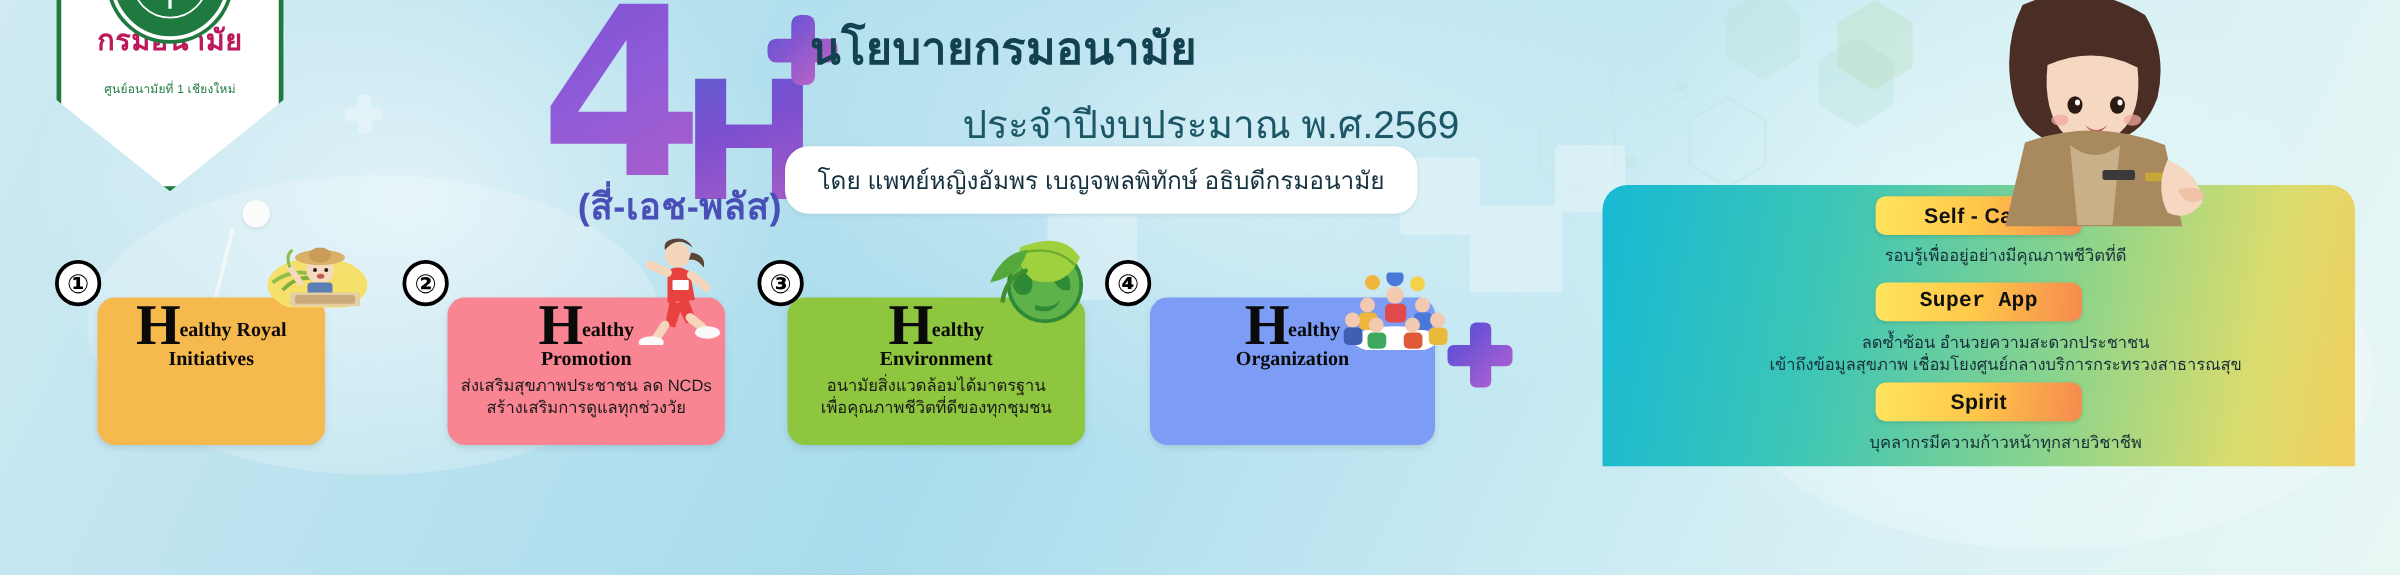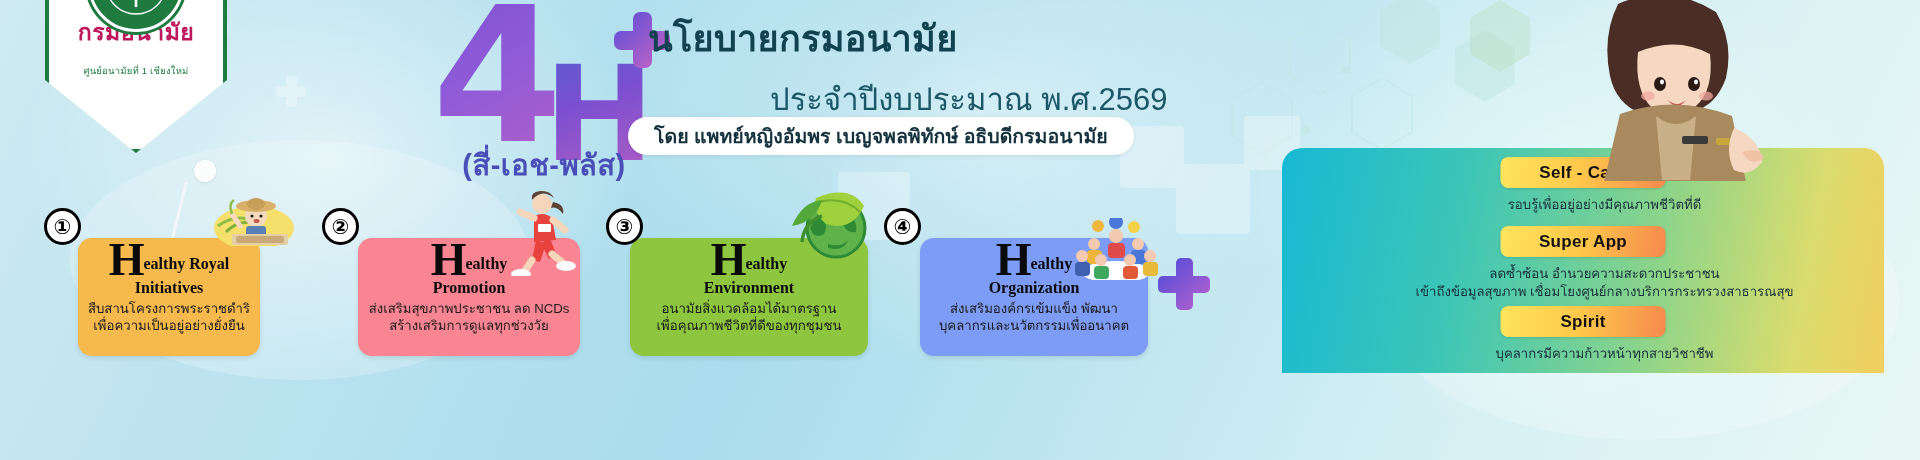--- a/index.html
+++ b/index.html
@@ -74,24 +74,24 @@
   
   .headline {
     position:absolute; left:648px; top:10px; font-size:36px; font-weight:bold;
     color:#12414f; letter-spacing:.3px; white-space:nowrap;
   }
   .subhead {
     position:absolute; left:770px; top:74px; font-size:31px; font-weight:normal;
     color:#1c5767; white-space:nowrap;
   }
   .name-pill {
-    position:absolute; left:628px; top:117px; height:38px;
+    position:absolute; left:628px; top:117px; height:54px;
     background:#ffffff; border-radius:19px;
     padding:0 26px; display:flex; align-items:center;
-    font-size:19.5px; font-weight:bold; color:#14313d; white-space:nowrap;
+    font-size:19.5px; font-weight:normal; color:#14313d; white-space:nowrap;
     box-shadow:0 1px 4px rgba(0,0,0,.08);
   }
 
   
   .card {
     position:absolute; top:238px; height:118px; border-radius:14px;
     display:flex; flex-direction:column; align-items:center;
     box-shadow:0 2px 5px rgba(0,0,0,.10);
   }
   .card-en {
@@ -143,21 +143,21 @@
     background:linear-gradient(95deg,#ffe45e 0%,#ffc84a 48%,#f58a4e 100%);
     display:flex; align-items:center; justify-content:center;
     font-size:17px; font-weight:bold; color:#111; letter-spacing:.3px;
     box-shadow:0 1px 3px rgba(0,0,0,.12);
   }
   .panel-th {
     position:absolute; left:0; width:100%; text-align:center;
     font-size:13.2px; color:#18303a; line-height:1.35; white-space:pre-line;padding-left:43px;
   }
   #pill-selfcare { top:9px; } #th-selfcare { top:48px; }
-  #pill-superapp { top:78px; }  #th-superapp  { top:117px; }
+  #pill-superapp { top:78px;font-family:Liberation Mono, monospace; }  #th-superapp  { top:117px; }
   #pill-spirit   { top:158px; } #th-spirit    { top:197px; }
 
   
   .nurse { position:absolute; left:1560px; top:-4px; width:230px; height:185px; z-index:7; }
 
   
   .pointer-line { position:absolute; left:185px; top:182px; width:3px; height:62px;
     background:#f2f7f8; transform:rotate(14deg); transform-origin:top; border-radius:2px; }
   .pointer-dot { position:absolute; left:194px; top:160px; width:22px; height:22px;
     border-radius:50%; background:#fbfdfd; box-shadow:0 1px 3px rgba(0,0,0,.1); }
@@ -228,22 +228,20 @@
 </div>
 
 <div class="headline">นโยบายกรมอนามัย</div>
 <div class="subhead">ประจำปีงบประมาณ พ.ศ.2569</div>
 <div class="name-pill">โดย แพทย์หญิงอัมพร เบญจพลพิทักษ์ อธิบดีกรมอนามัย</div>
 
 <div class="badge" id="badge1">①</div>
 <div class="card" id="card1">
   <div class="card-en"><span class="bigH">H</span><span>ealthy Royal
 Initiatives</span></div>
-  <div class="card-th">สืบสานโครงการพระราชดำริ
-เพื่อความเป็นอยู่อย่างยั่งยืน</div>
 </div>
 <svg class="art" style="left:196px;top:186px;" width="104" height="60">
   <ellipse cx="58" cy="42" rx="40" ry="22" fill="#f4e06a"></ellipse>
   <path d="M22 40 q16 -12 34 -6" stroke="#8fbf4a" stroke-width="3" fill="none"></path>
   <path d="M30 46 q14 -14 30 -8" stroke="#7fae3e" stroke-width="3" fill="none"></path>
   <circle cx="60" cy="30" r="11" fill="#f7d9bd"></circle>
   <path d="M46 24 q14 -12 28 0 q-14 -5 -28 0" fill="#3b2a1e"></path>
   <ellipse cx="60" cy="20" rx="20" ry="6" fill="#d9b06a"></ellipse>
   <ellipse cx="60" cy="18" rx="9" ry="6" fill="#c79d58"></ellipse>
   <rect x="50" y="40" width="20" height="14" rx="3" fill="#5a7fb5"></rect>
@@ -295,22 +293,20 @@
   <path d="M38 14 q34 -14 48 8 q-12 26 -38 18 q-14 -12 -10 -26 z" fill="#9fd13f"></path>
   <path d="M40 18 q26 -6 42 10" stroke="#6fae2c" stroke-width="2" fill="none"></path>
   <path d="M14 42 q10 -24 30 -26 q-6 22 -30 26 z" fill="#55a83a"></path>
   <path d="M24 58 q2 -20 20 -26" stroke="#3f8f2e" stroke-width="3.5" fill="none"></path>
 </svg>
 
 <div class="badge" id="badge4">④</div>
 <div class="card" id="card4">
   <div class="card-en"><span class="bigH">H</span><span>ealthy
 Organization</span></div>
-  <div class="card-th">ส่งเสริมองค์กรเข้มแข็ง พัฒนา
-บุคลากรและนวัตกรรมเพื่ออนาคต</div>
 </div>
 <svg class="art" style="left:1068px;top:218px;" width="96" height="62">
   <ellipse cx="48" cy="54" rx="34" ry="11" fill="#ffffff"></ellipse>
   <circle cx="48" cy="18" r="7" fill="#f3c9b0"></circle>
     <rect x="40" y="25" width="17" height="15" rx="4" fill="#e04a4a"></rect>
   <circle cx="26" cy="26" r="6" fill="#f3c9b0"></circle>
     <rect x="19" y="32" width="15" height="14" rx="4" fill="#f0b53c"></rect>
   <circle cx="70" cy="26" r="6" fill="#f3c9b0"></circle>
     <rect x="63" y="32" width="15" height="14" rx="4" fill="#4a78d8"></rect>
   <circle cx="14" cy="38" r="6" fill="#f3c9b0"></circle>

